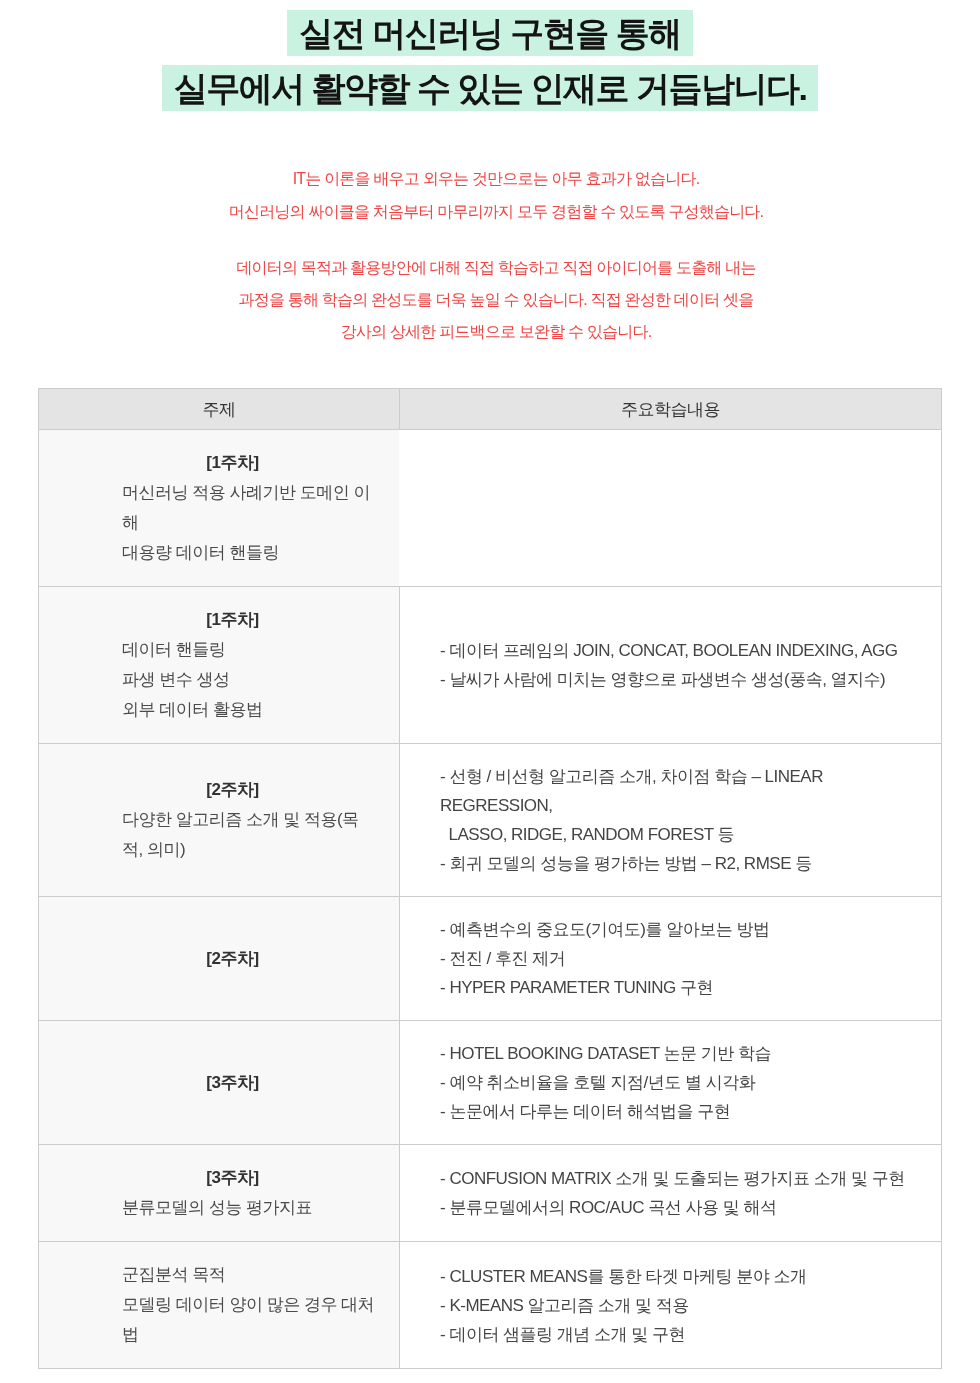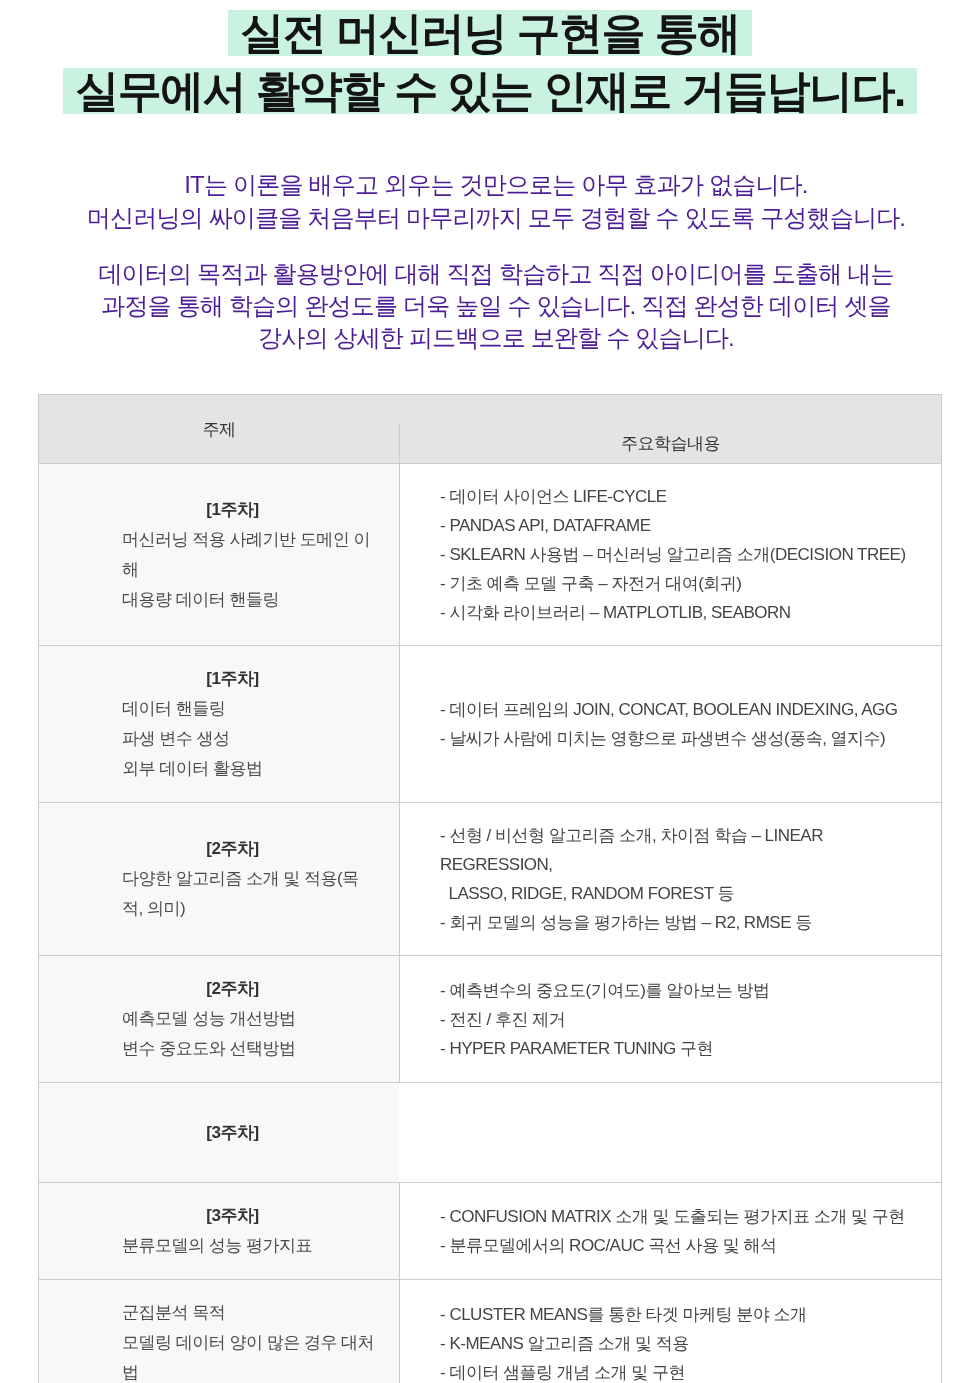--- a/index.html
+++ b/index.html
@@ -15,34 +15,34 @@
   
   .title-block {
     padding-top: 10px;
     text-align: center;
   }
   .title-line { line-height: 50px; }
   .title-line .hl {
     display: inline-block;
     background: #c9f2e1;
     color: #141414;
-    font-size: 44px;
+    font-size: 34px;
     font-weight: 800;
     letter-spacing: -1.5px;
     line-height: 46px;
     padding: 0 12px;
   }
 
   
   .intro p {
     text-align: center;
-    font-size: 24px;
+    font-size: 16px;
     line-height: 33px;
     letter-spacing: -0.8px;
-    color: #4c1d95;
+    color: #ef4444;
     white-space: pre-line;
     padding-left: 12px;
   }
   .intro .p1 { margin-top: 42px; }
   .intro .p2 { margin-top: 24px; line-height: 32px; }
 
   
   .curriculum {
     margin: 40px 38px 0 38px;
     width: 904px;
@@ -74,21 +74,21 @@
     background: #f8f8f8;
     padding: 18px 20px 18px 47px;
   }
   .thead .cell-topic { background: transparent; padding: 0; }
   .cell-content {
     flex: 1 1 auto;
     background: #ffffff;
     border-left: 1px solid #cccccc;
     padding: 18px 20px 18px 40px;
   }
-  .thead .cell-content { background: transparent; padding: 0; margin-top: 28px; }
+  .thead .cell-content { background: transparent; padding: 0; }
 
   .week { font-weight: 700; color: #333333; line-height: 30px; text-align: center; }
   .topic-text { white-space: pre-wrap; line-height: 30px; color: #4a4a4a; margin-left: 36px; }
   .content-text { white-space: pre-wrap; line-height: 29px; color: #444444; }
 
   
   .r1 { min-height: 147px; }
   .r2 { min-height: 122px; }
   .r3 { min-height: 101px; }
   .r4 { min-height: 97px; }
@@ -122,27 +122,20 @@
     <div class="cell cell-topic">주제</div>
     <div class="cell cell-content">주요학습내용</div>
   </div>
 
   <div class="trow r1">
     <div class="cell cell-topic">
       <div class="week">[1주차]</div>
       <div class="topic-text">머신러닝 적용 사례기반 도메인 이해
 대용량 데이터 핸들링</div>
     </div>
-    <div class="cell cell-content">
-      <div class="content-text">- 데이터 사이언스 LIFE-CYCLE
-- PANDAS API, DATAFRAME
-- SKLEARN 사용법 – 머신러닝 알고리즘 소개(DECISION TREE)
-- 기초 예측 모델 구축 – 자전거 대여(회귀)
-- 시각화 라이브러리 – MATPLOTLIB, SEABORN</div>
-    </div>
   </div>
 
   <div class="trow r2">
     <div class="cell cell-topic">
       <div class="week">[1주차]</div>
       <div class="topic-text">데이터 핸들링
 파생 변수 생성
 외부 데이터 활용법</div>
     </div>
     <div class="cell cell-content">
@@ -159,34 +152,37 @@
     <div class="cell cell-content">
       <div class="content-text">- 선형 / 비선형 알고리즘 소개, 차이점 학습 – LINEAR REGRESSION,
   LASSO, RIDGE, RANDOM FOREST 등
 - 회귀 모델의 성능을 평가하는 방법 – R2, RMSE 등</div>
     </div>
   </div>
 
   <div class="trow r4">
     <div class="cell cell-topic">
       <div class="week">[2주차]</div>
-      <div class="topic-text">예측모델 성능 개선방법
-변수 중요도와 선택방법</div>
     </div>
     <div class="cell cell-content">
       <div class="content-text">- 예측변수의 중요도(기여도)를 알아보는 방법
 - 전진 / 후진 제거
 - HYPER PARAMETER TUNING 구현</div>
     </div>
   </div>
 
   <div class="trow r5">
     <div class="cell cell-topic">
       <div class="week">[3주차]</div>
     </div>
+    <div class="cell cell-content">
+      <div class="content-text">- HOTEL BOOKING DATASET 논문 기반 학습
+- 예약 취소비율을 호텔 지점/년도 별 시각화
+- 논문에서 다루는 데이터 해석법을 구현</div>
+    </div>
   </div>
 
   <div class="trow r6">
     <div class="cell cell-topic">
       <div class="week">[3주차]</div>
       <div class="topic-text">분류모델의 성능 평가지표</div>
     </div>
     <div class="cell cell-content">
       <div class="content-text">- CONFUSION MATRIX 소개 및 도출되는 평가지표 소개 및 구현
 - 분류모델에서의 ROC/AUC 곡선 사용 및 해석</div>

